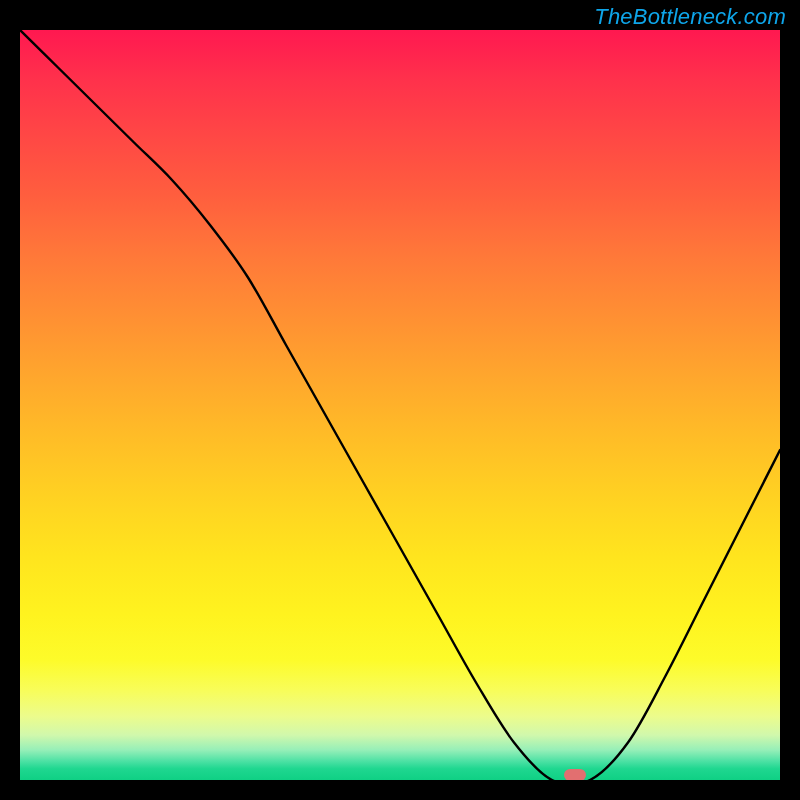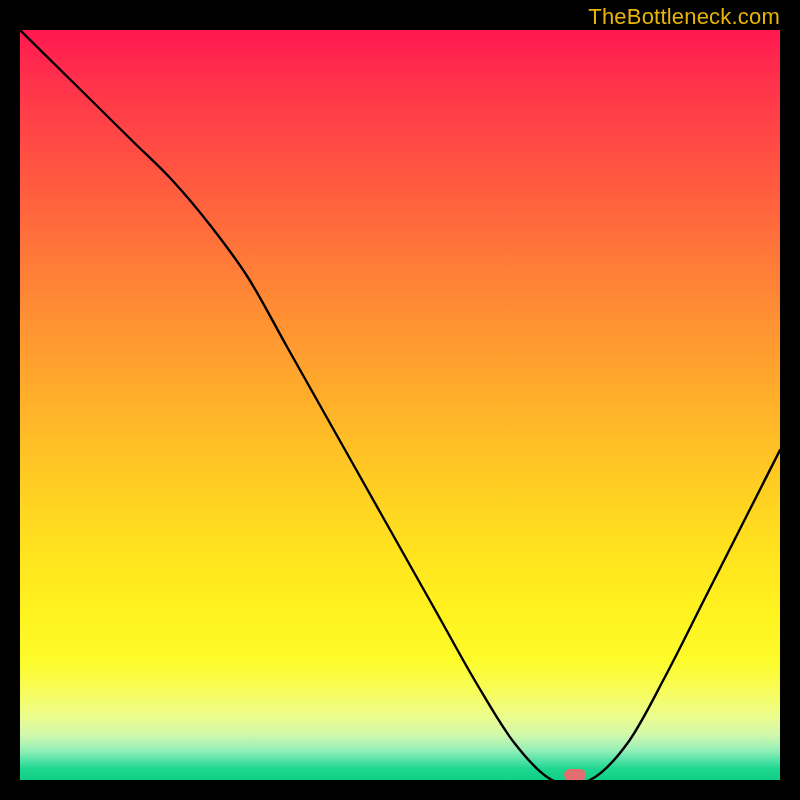--- a/index.html
+++ b/index.html
@@ -69,25 +69,26 @@
     position: absolute;
     width: 22px;
     height: 12px;
     border-radius: 6px;
     background: #e26f70;
     transform: translate(-50%, -50%);
   }
   .watermark {
     position: absolute;
     top: 4px;
-    right: 20px;
-    color: #eab308;
+    right: 14px;
+    color: #0ea5e9;
     font-size: 22px;
     letter-spacing: 0.2px;
     user-select: none;
+    font-style: italic;
   }
 </style>
 </head>
 <body>
 
 <div class="frame">
 
   <div class="watermark">TheBottleneck.com</div>
 
   <div class="plot">

